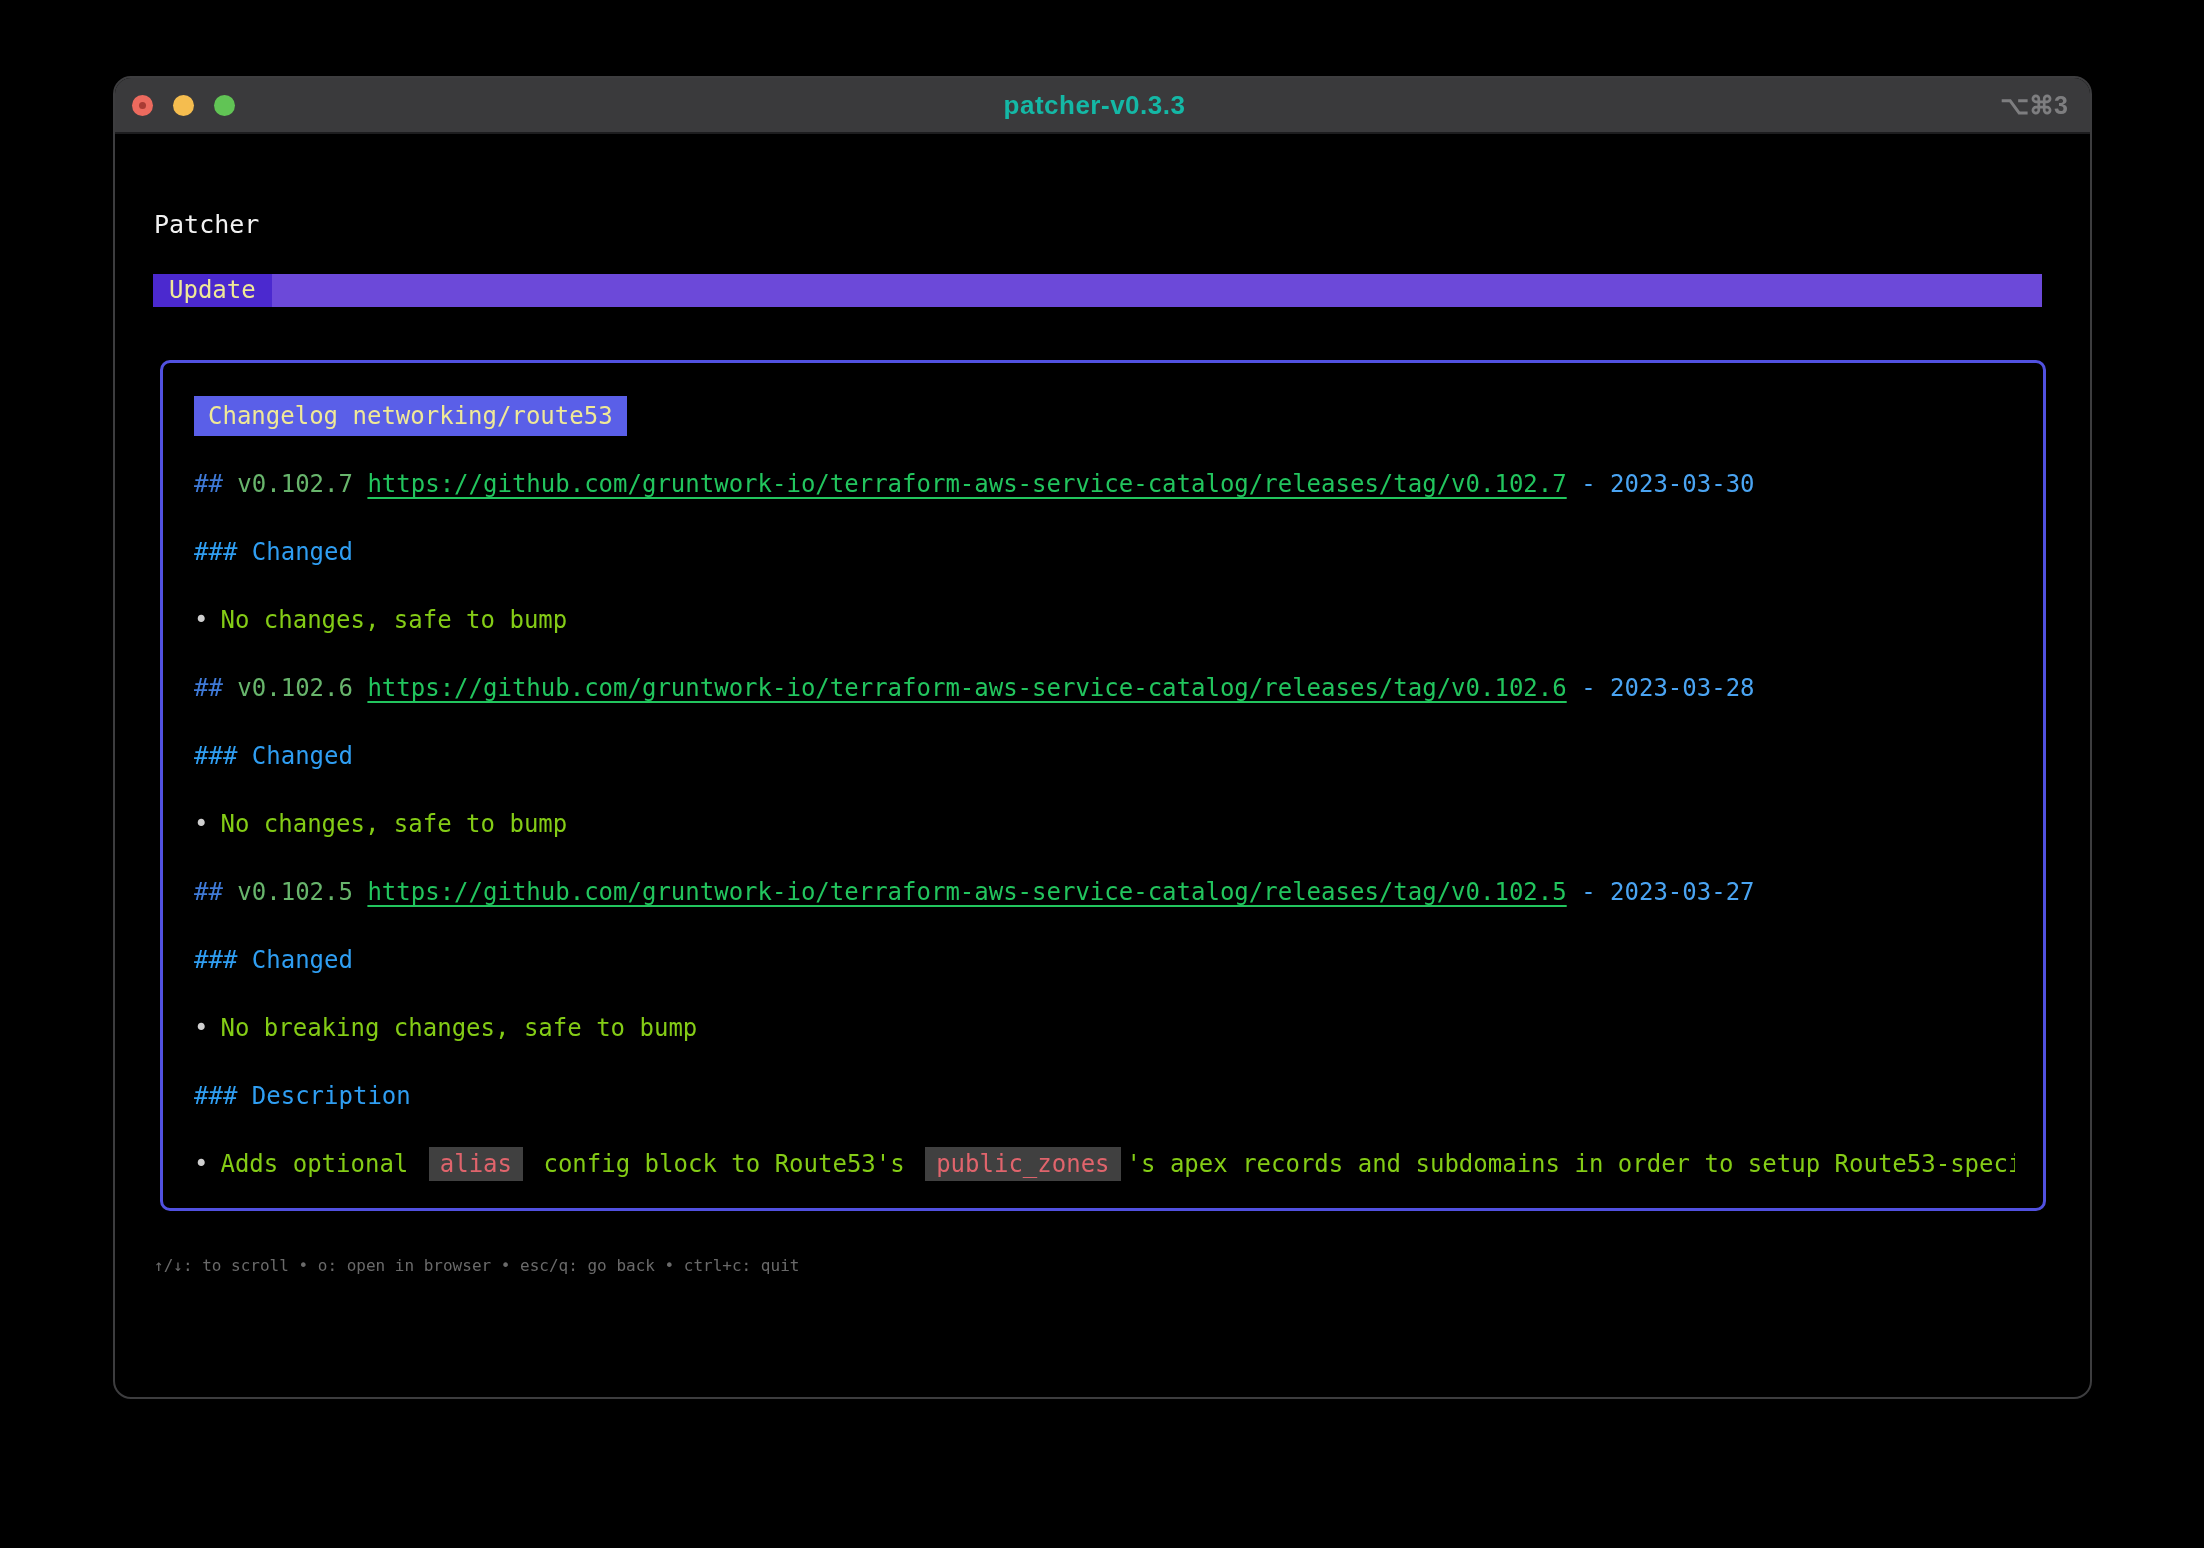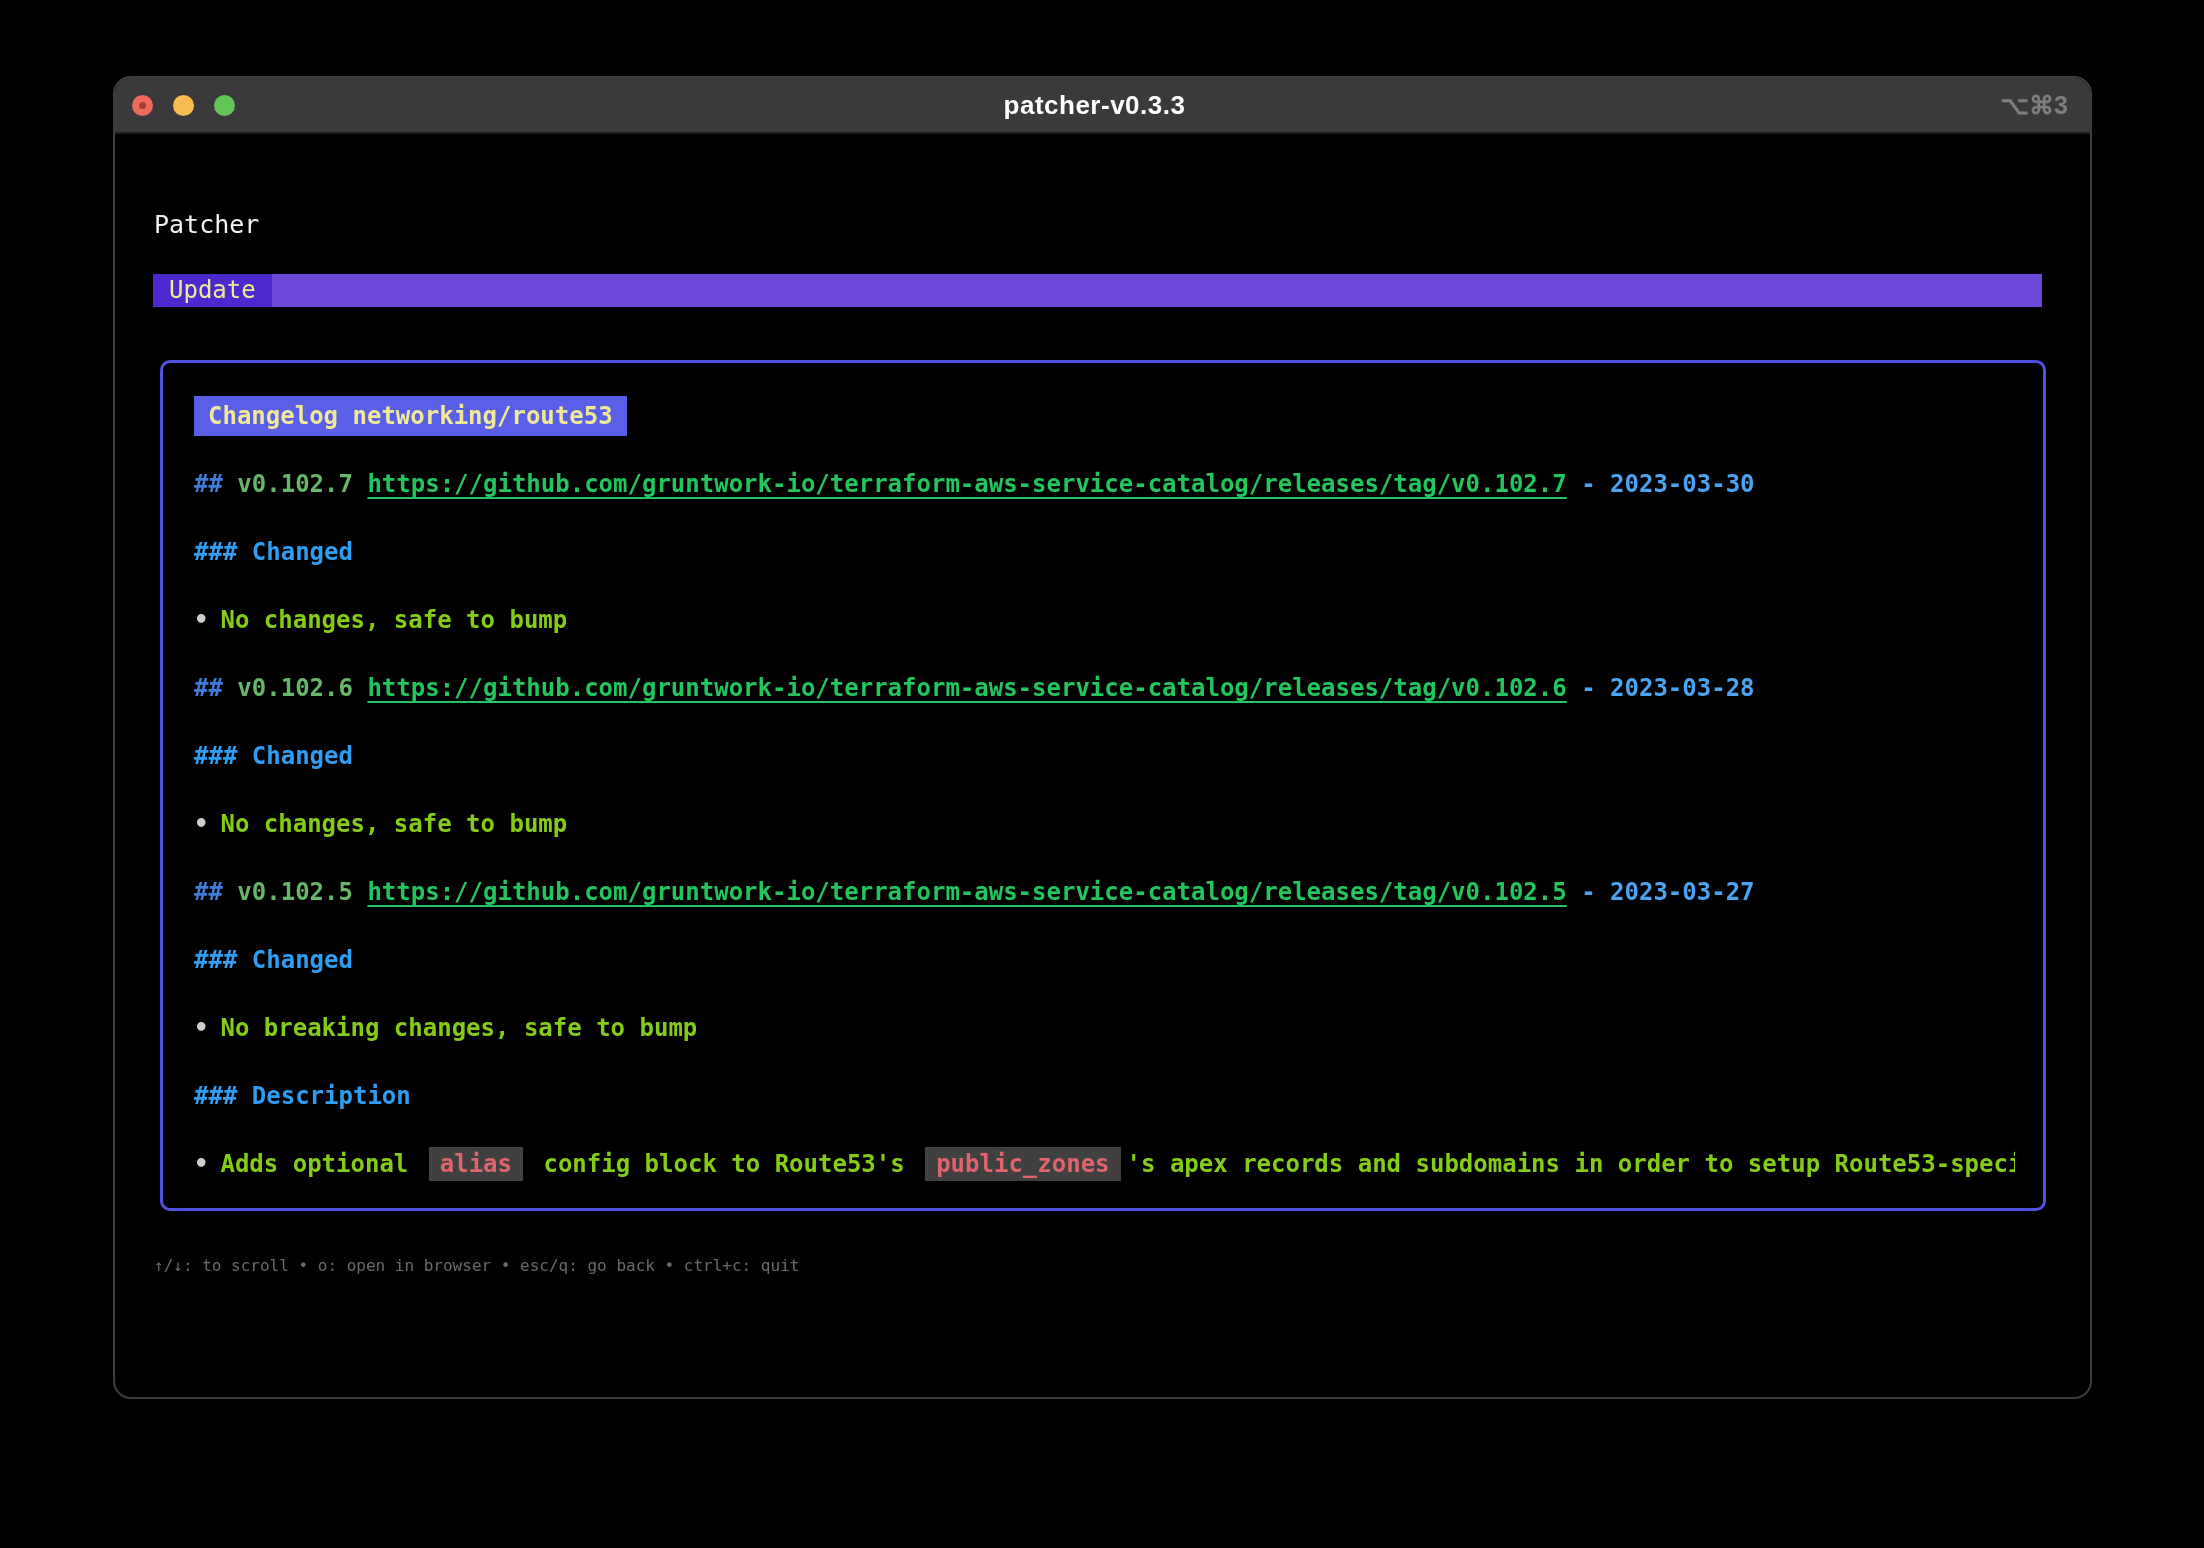--- a/index.html
+++ b/index.html
@@ -17,21 +17,21 @@
   }
   .traffic-lights { position:absolute; left:17px; top:17px; display:flex; gap:20px; }
   .tl { width:21px; height:21px; border-radius:50%; display:inline-block; position:relative; }
   .tl.red   { background:#ec6a5e; }
   .tl.red .dot { position:absolute; left:7px; top:7px; width:7px; height:7px; border-radius:50%; background:#a93c34; }
   .tl.yellow{ background:#f5bd4f; }
   .tl.green { background:#61c455; }
   .titlebar .title {
     position:absolute; left:0; right:16px; top:0; height:56px; line-height:54px;
     text-align:center; font-family:"Liberation Sans", sans-serif;
-    font-weight:bold; font-size:26px; color:#ffffff; letter-spacing:.5px;
+    font-weight:bold; font-size:26px; color:#14b8a6; letter-spacing:.5px;
   }
   .titlebar .shortcut {
     position:absolute; right:22px; top:0; height:56px; line-height:54px;
     font-family:"Liberation Sans", sans-serif; font-weight:bold;
     font-size:25px; color:#7e7e80;
   }
 
   .content { position:relative; padding:0 0 0 38px; }
 
   .app-heading {
@@ -47,21 +47,21 @@
     background:#4b29cf; color:#f0e997; font-size:24px; line-height:33px;
     padding:0 16px; white-space:nowrap;
   }
 
   .changelog-box {
     margin-top:53px; margin-left:7px; width:1886px; height:851px;
     border:3px solid #5151e0; border-radius:10px; overflow:hidden;
     padding:33px 28px 0 31px;
   }
   .line { height:40px; line-height:40px; margin-bottom:28px;
-          font-size:24px; white-space:nowrap; overflow:hidden;font-weight:bold; }
+          font-size:24px; white-space:nowrap; overflow:hidden; }
   .clabel {
     display:inline-block; background:#5a5fe8; color:#f0e997;
     font-size:24px; line-height:40px; padding:0 14px; white-space:nowrap;
   }
   .h2hash { color:#3f7ad8; }
   .ver    { color:#68b56c; }
   .url    { color:#22c55e; text-decoration:underline; text-underline-offset:5px; }
   .date   { color:#4aa4f2; }
   .h3     { color:#2f9ef2;margin-top:37px; }
   .body-t { color:#84cc16; }

